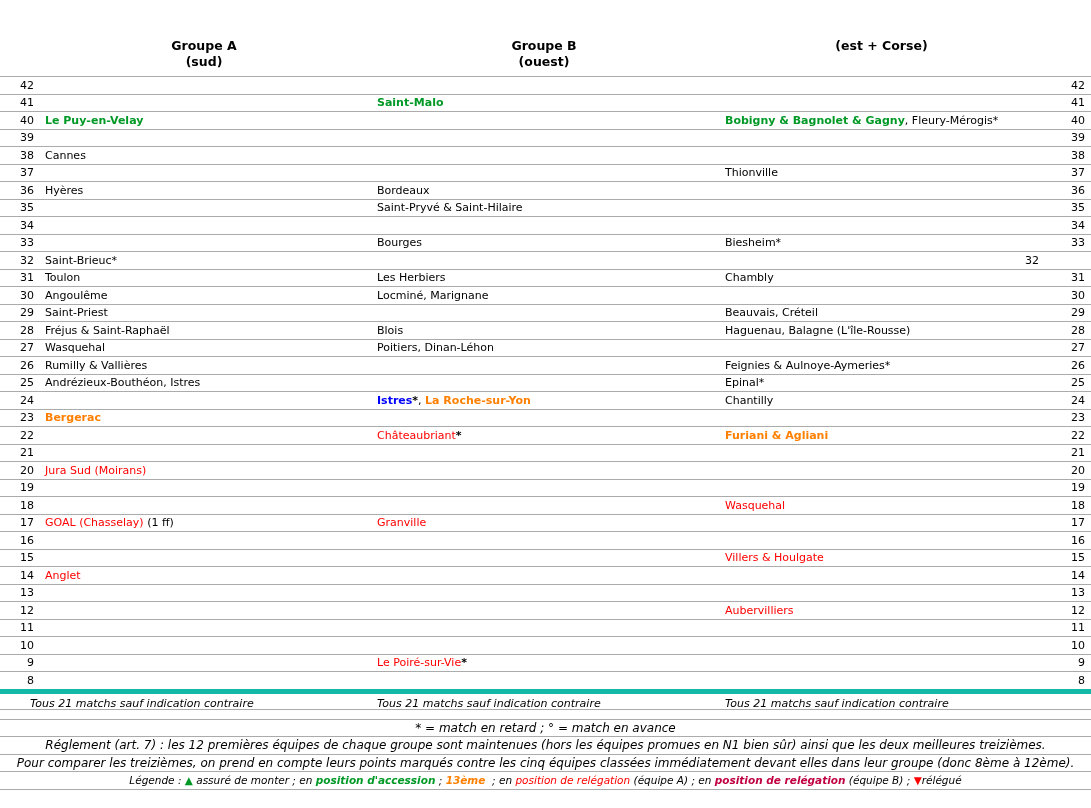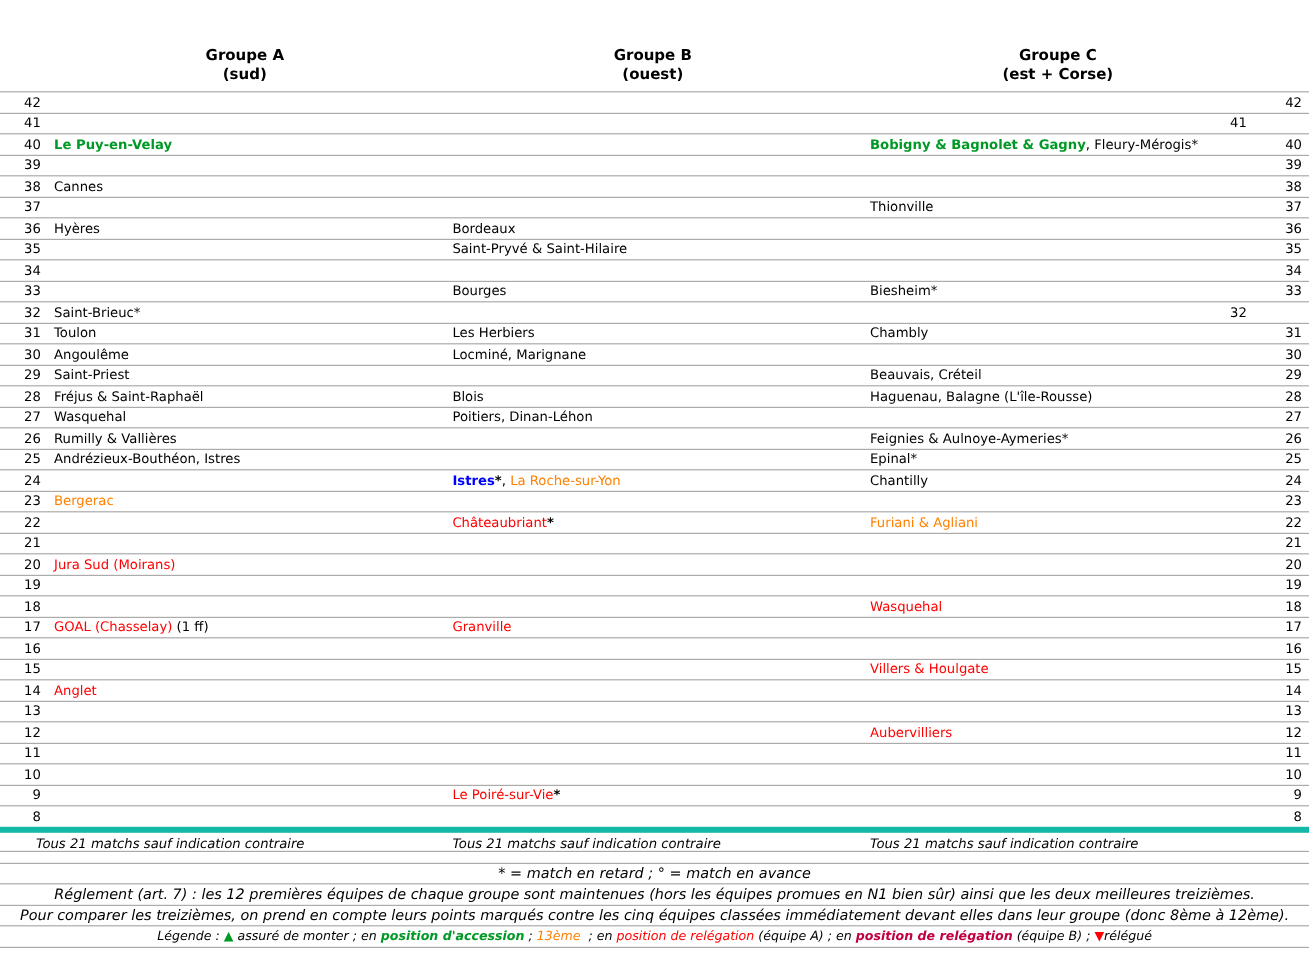--- a/index.html
+++ b/index.html
@@ -21,21 +21,21 @@
   }
   .rank{font-size:11px;}
   .rank-l{text-align:right;padding-right:4px;}
   .rank-r{text-align:right;padding-right:6px;}
   .cell{padding-left:7px;overflow:hidden;}
   .cell span{white-space:pre;}
   
   .t-plain{color:#000;}
   .t-bold{color:#000;font-weight:bold;}
   .t-green{color:#009926;font-weight:bold;}
-  .t-orange{color:#ff8000;font-weight:normal;text-align:center;}
+  .t-orange{color:#ff8000;font-weight:bold;text-align:center;}
   .t-red{color:#ff0000;font-weight:normal;}
   .t-blue{color:#0000ff;font-weight:bold;}
   .t-crimson{color:#c00040;font-weight:bold;}
   .tri-up{color:#009926;font-style:normal;}
   .tri-down{color:#ff0000;font-style:normal;}
   
   .tous-row{
     position:relative;box-sizing:border-box;height:21px;
     border-top:5px solid #14b8a6;border-bottom:1px solid #ababab;
     font-size:11px;font-style:italic;
@@ -64,37 +64,37 @@
     <div class="hcell"></div>
     <div class="hcell">
       <div>Groupe A</div>
       <div>(sud)</div>
     </div>
     <div class="hcell">
       <div>Groupe B</div>
       <div>(ouest)</div>
     </div>
     <div class="hcell">
-      <div>Groupe C</div>
       <div>(est + Corse)</div>
     </div>
     <div class="hcell"></div>
   </div>
 
   <div id="rows">
       <div class="row">
         <div class="rank rank-l">42</div>
         <div class="cell"></div>
         <div class="cell"></div>
         <div class="cell"></div>
         <div class="rank rank-r">42</div>
       </div>
       <div class="row">
         <div class="rank rank-l">41</div>
         <div class="cell"></div>
+        <div class="cell"><span class="t-green">Saint-Malo</span></div>
         <div class="cell"></div>
         <div class="rank rank-r">41</div>
       </div>
       <div class="row">
         <div class="rank rank-l">40</div>
         <div class="cell"><span class="t-green">Le Puy-en-Velay</span></div>
         <div class="cell"></div>
         <div class="cell"><span class="t-green">Bobigny &amp; Bagnolet &amp; Gagny</span><span class="t-plain">, Fleury-Mérogis*</span></div>
         <div class="rank rank-r">40</div>
       </div>

